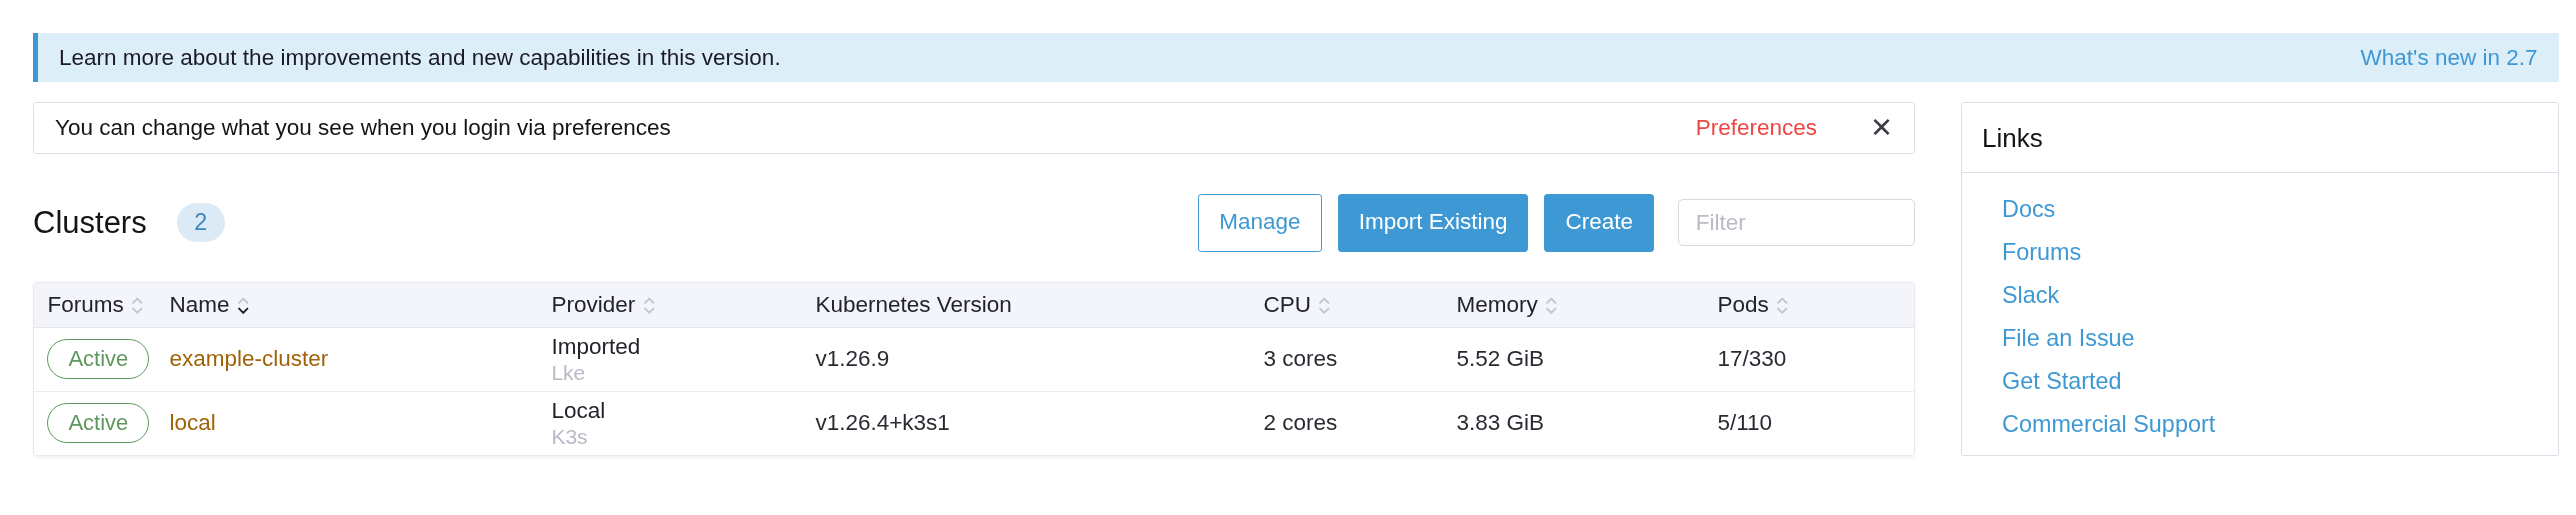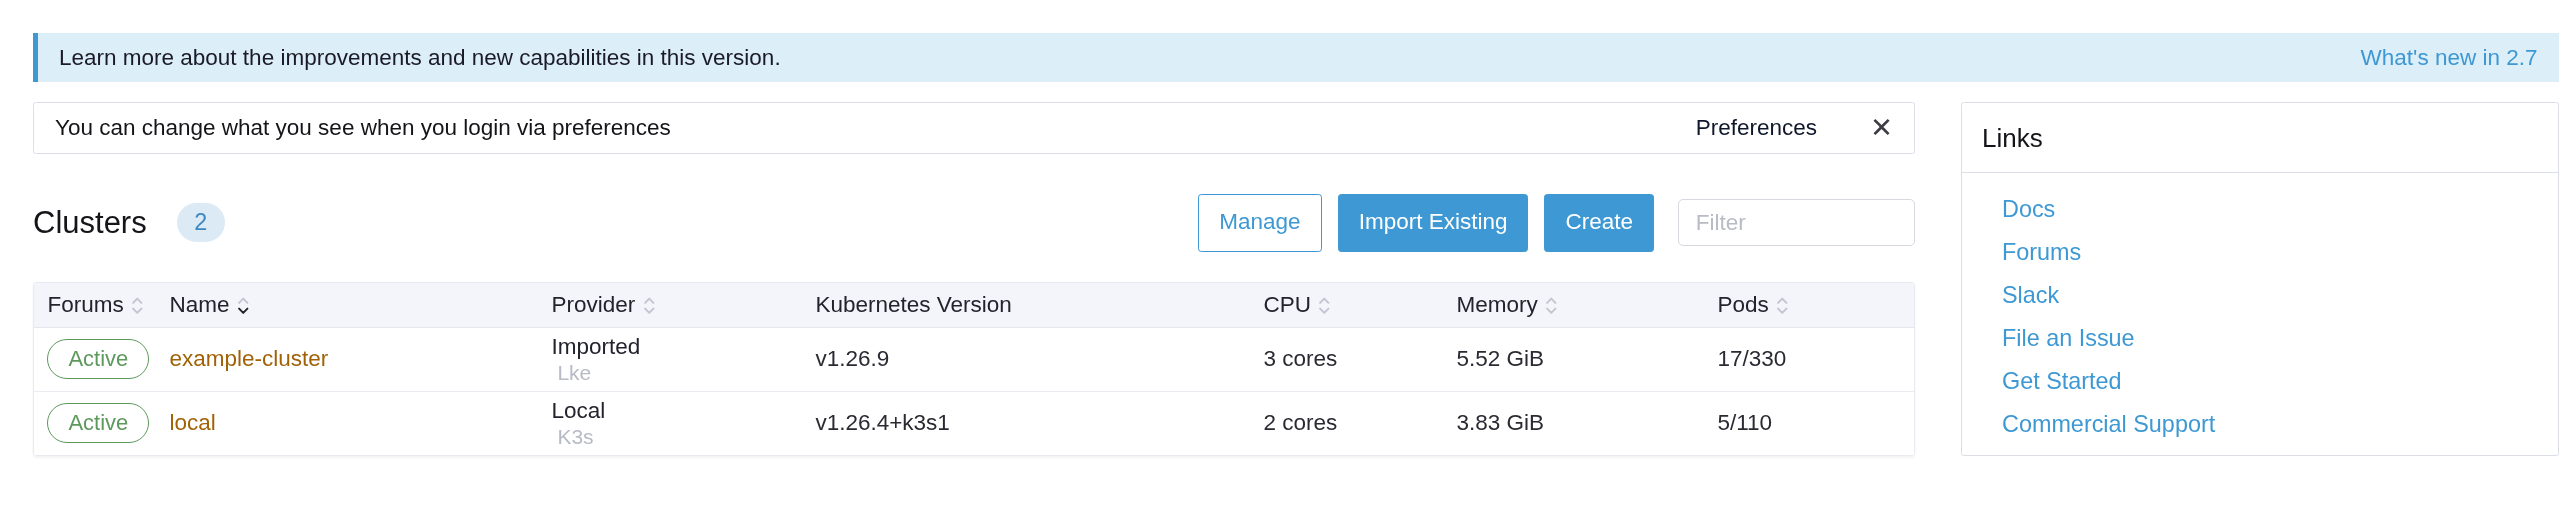--- a/index.html
+++ b/index.html
@@ -46,21 +46,21 @@
     height: 52px;
     border: 0.8px solid #dcdee7;
     border-radius: 2.5px;
     display: flex;
     align-items: center;
     padding: 0 21px;
     background: #ffffff;
   }
   .pref-note .pref-link {
     margin-left: auto;
-    color: #0f172a;
+    color: #ef4444;
     text-decoration: none;
     cursor: pointer;
   }
   .pref-note .close-btn {
     margin-left: 53px;
     font-size: 27.5px;
     line-height: 1;
     color: #3c3c44;
     cursor: pointer;
     background: none;
@@ -176,21 +176,21 @@
     display: inline-block;
     border: 1.7px solid #5d995d;
     color: #5d995d;
     border-radius: 33px;
     padding: 5.8px 20px;
     font-size: 22px;
     background: #ffffff;
   }
   .cluster-link { color: #a16207; text-decoration: none; cursor: pointer; }
   .provider-main { color: #23232e; line-height: 1.2; }
-  .provider-sub  { color: #b8bac5; font-size: 21px; line-height: 1.2; margin-left: 6px; }
+  .provider-sub  { color: #b8bac5; font-size: 21px; line-height: 1.2; }
 
   
   .links-panel {
     margin-left: 46px;
     flex: 1;
     border: 0.8px solid #dcdee7;
     border-radius: 2.5px;
     height: 354px;
     background: #ffffff;
   }

